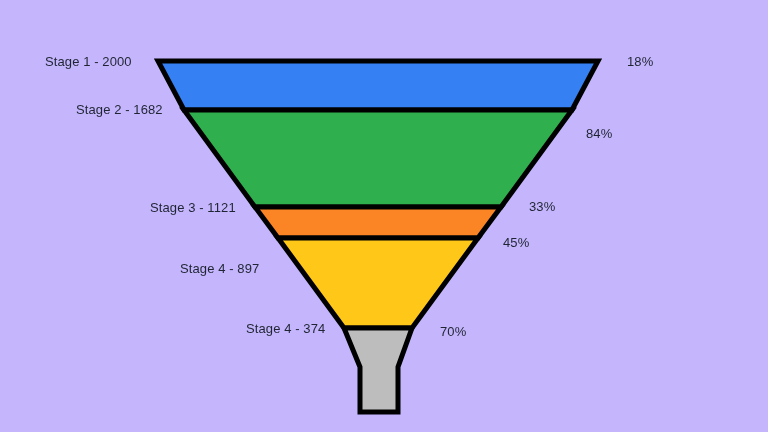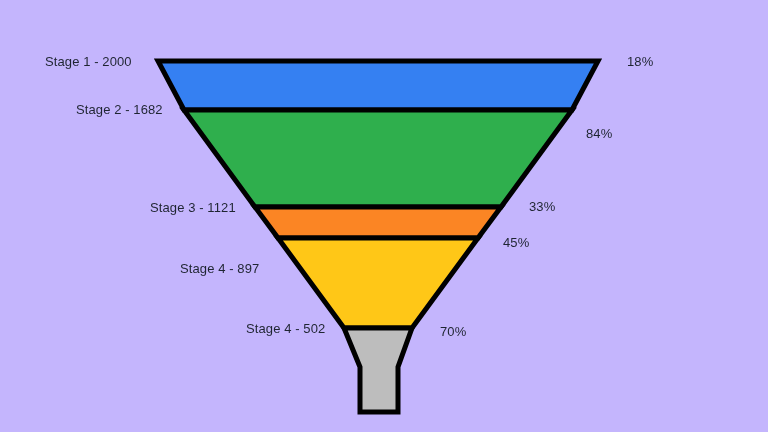--- a/index.html
+++ b/index.html
@@ -59,21 +59,21 @@
 
     <polygon points="278,238 478,238 412,328 344,328" fill="#ffc717" stroke="#000000" stroke-width="5" stroke-linejoin="miter"></polygon>
 
     <polygon points="344,328 412,328 398,367 398,412 360,412 360,367" fill="#bdbdbd" stroke="#000000" stroke-width="5" stroke-linejoin="miter"></polygon>
   </svg>
 
   <div class="label stage-label" style="left:45px; top:54px;">Stage 1 - 2000</div>
   <div class="label stage-label" style="left:76px; top:102px;">Stage 2 - 1682</div>
   <div class="label stage-label" style="left:150px; top:200px;">Stage 3 - 1121</div>
   <div class="label stage-label" style="left:180px; top:231px;margin-top:30px;">Stage 4 - 897</div>
-  <div class="label stage-label" style="left:246px; top:321px;">Stage 4 - 502</div>
+  <div class="label stage-label" style="left:246px; top:321px;">Stage 4 - 374</div>
 
   <div class="label pct-label" style="left:627px; top:54px;">18%</div>
   <div class="label pct-label" style="left:586px; top:126px;">84%</div>
   <div class="label pct-label" style="left:529px; top:199px;">33%</div>
   <div class="label pct-label" style="left:503px; top:235px;">45%</div>
   <div class="label pct-label" style="left:440px; top:324px;">70%</div>
 
 </div>
 
 </body></html>

